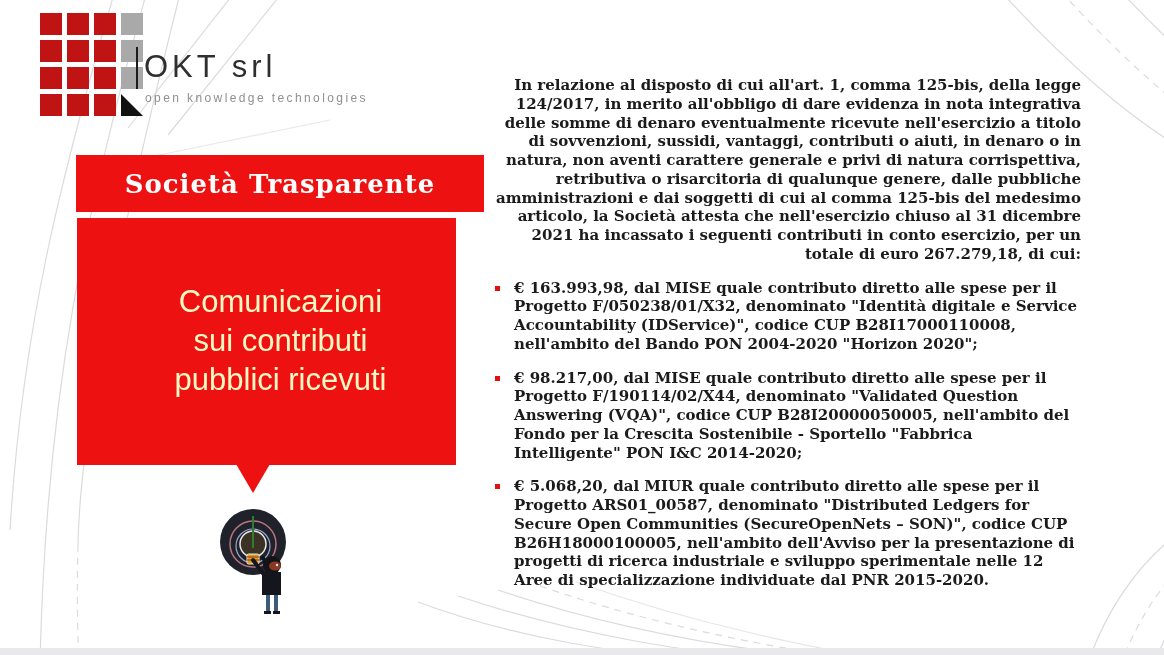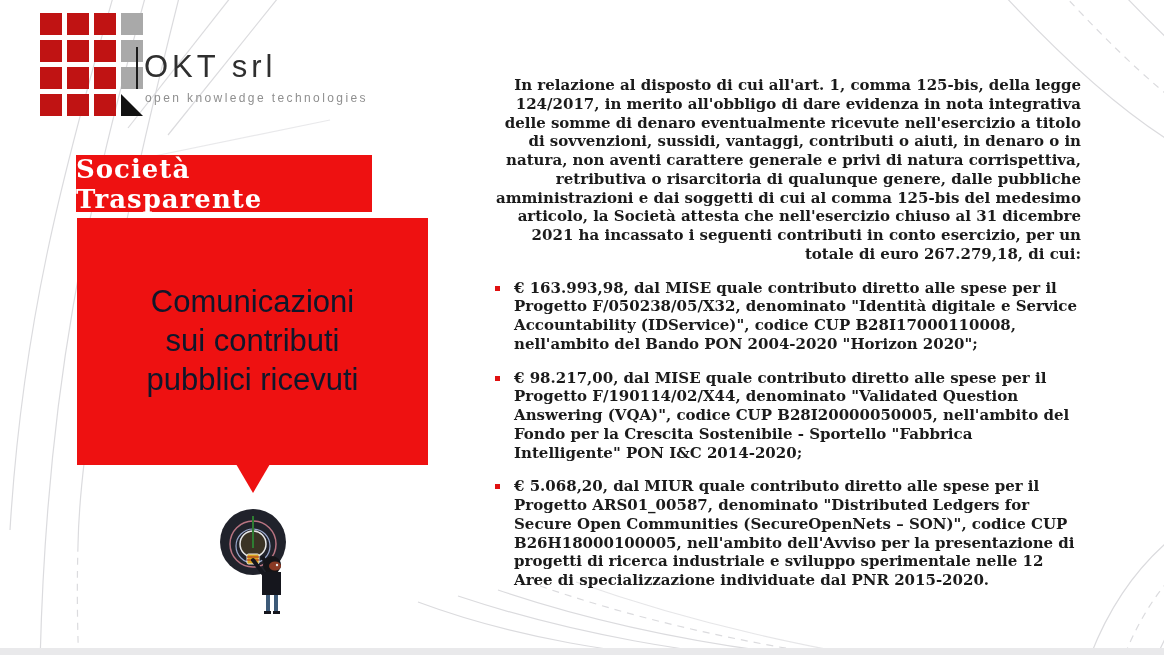--- a/index.html
+++ b/index.html
@@ -24,28 +24,28 @@
     position:absolute; left:104px; top:36px; font-family:"Liberation Sans", sans-serif;
     font-size:31px; font-weight:400; color:#2f2f2f; letter-spacing:4px; white-space:nowrap;
   }
   .tagline {
     position:absolute; left:105px; top:78px; font-family:"Liberation Sans", sans-serif;
     font-size:12px; letter-spacing:2.4px; color:#8f8f8f; white-space:nowrap;
   }
 
   
   .banner {
-    position:absolute; left:76px; top:155px; width:296px; height:57px; background:#ee1111;
+    position:absolute; left:76px; top:155px; width:408px; height:57px; background:#ee1111;
     color:#ffffff; display:flex; align-items:center; justify-content:center;
     font-size:26px; font-weight:700; letter-spacing:1px;
   }
   .bubble {
     position:absolute; left:77px; top:218px; width:351px; height:247px; background:#ee1111;
-    color:#0f172a; display:flex; align-items:center; justify-content:center; text-align:center;
-    font-family:"Liberation Sans", sans-serif; font-size:31px; line-height:1.25;
+    color:#fef9c3; display:flex; align-items:center; justify-content:center; text-align:center;
+    font-family:"Liberation Sans", sans-serif; font-size:31px; line-height:1.25;padding-left:28px;
   }
   .bubble-inner { max-width:240px; }
   .tail {
     position:absolute; left:236px; top:464px; width:0; height:0;
     border-left:17px solid transparent; border-right:17px solid transparent;
     border-top:29px solid #ee1111;
   }
   .illo { position:absolute; left:213px; top:502px; }
 
   
@@ -145,21 +145,21 @@
     <rect x="61" y="93" width="4" height="17" fill="#3d5a78"></rect>
     <rect x="51" y="109" width="7" height="3" fill="#15161d"></rect>
     <rect x="60" y="109" width="7" height="3" fill="#15161d"></rect>
   </svg>
 
   <div class="content">
     <p class="intro">In relazione al disposto di cui all'art. 1, comma 125-bis, della legge 124/2017, in merito all'obbligo di dare evidenza in nota integrativa delle somme di denaro eventualmente ricevute nell'esercizio a titolo di sovvenzioni, sussidi, vantaggi, contributi o aiuti, in denaro o in natura, non aventi carattere generale e privi di natura corrispettiva, retributiva o risarcitoria di qualunque genere, dalle pubbliche amministrazioni e dai soggetti di cui al comma 125-bis del medesimo articolo, la Società attesta che nell'esercizio chiuso al 31 dicembre 2021 ha incassato i seguenti contributi in conto esercizio, per un totale di euro 267.279,18, di cui:</p>
     <ul class="bullets">
       <li>
         <span class="bullet-sq"></span>
-        <span>€ 163.993,98, dal MISE quale contributo diretto alle spese per il Progetto F/050238/05/X32, denominato "Identità digitale e Service Accountability (IDService)", codice CUP B28I17000110008, nell'ambito del Bando PON 2004-2020 "Horizon 2020";</span>
+        <span>€ 163.993,98, dal MISE quale contributo diretto alle spese per il Progetto F/050238/01/X32, denominato "Identità digitale e Service Accountability (IDService)", codice CUP B28I17000110008, nell'ambito del Bando PON 2004-2020 "Horizon 2020";</span>
       </li>
       <li>
         <span class="bullet-sq"></span>
         <span>€ 98.217,00, dal MISE quale contributo diretto alle spese per il Progetto F/190114/02/X44, denominato "Validated Question Answering (VQA)", codice CUP B28I20000050005, nell'ambito del Fondo per la Crescita Sostenibile - Sportello "Fabbrica Intelligente" PON I&amp;C 2014-2020;</span>
       </li>
       <li>
         <span class="bullet-sq"></span>
         <span>€ 5.068,20, dal MIUR quale contributo diretto alle spese per il Progetto ARS01_00587, denominato "Distributed Ledgers for Secure Open Communities (SecureOpenNets – SON)", codice CUP B26H18000100005, nell'ambito dell'Avviso per la presentazione di progetti di ricerca industriale e sviluppo sperimentale nelle 12 Aree di specializzazione individuate dal PNR 2015-2020.</span>
       </li>
     </ul>

